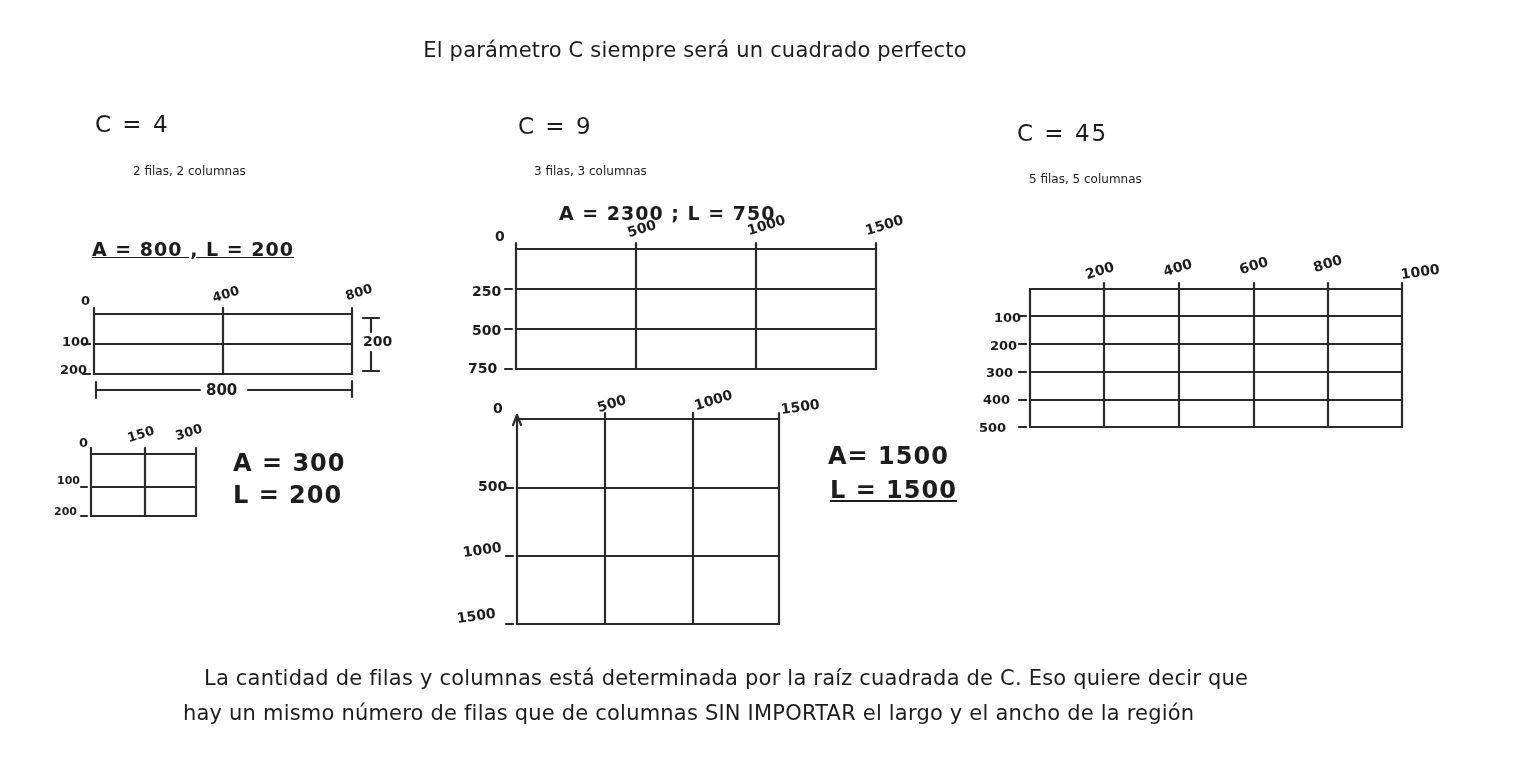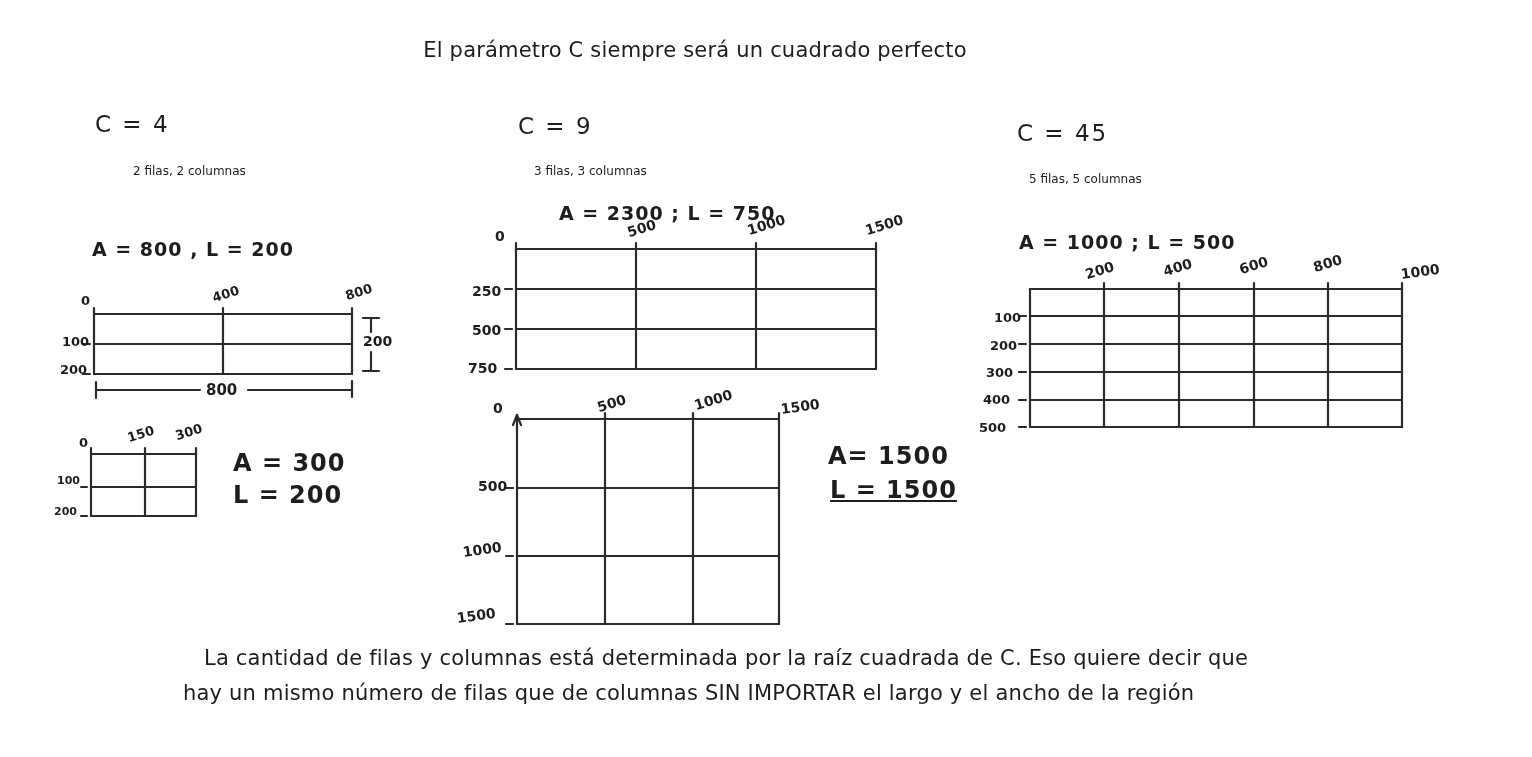--- a/index.html
+++ b/index.html
@@ -12,34 +12,34 @@
   .title { font-size:21px; text-align:center; letter-spacing:.2px; }
   .clabel { font-size:23px; letter-spacing:2px; }
   .dims { font-size:12px; }
   .params { font-size:19px; font-weight:bold; letter-spacing:1px; }
   .tick { font-size:13px; font-weight:bold; }
   .tick-lg { font-size:14px; font-weight:bold; }
   .rot { transform:rotate(-17deg); transform-origin:left bottom; }
   .rot-sm { transform:rotate(-8deg); transform-origin:left bottom; }
   .side { font-size:24px; font-weight:bold; letter-spacing:1px; }
   .dim-label { font-size:14px; font-weight:bold; }
-  .footer-line { font-size:21px; letter-spacing:.2px; }
+  .footer-line { font-size:21px; letter-spacing:.2px;margin-top:20px; }
   svg.grid { position:absolute; overflow:visible; }
   svg.grid line { stroke:#2b2b2b; stroke-width:2.2; stroke-linecap:round; }
 </style>
 </head>
 <body>
 
 <div class="canvas">
 
   <div class="abs title" style="left:380px; top:38px; width:630px;">El parámetro C siempre será un cuadrado perfecto</div>
 
   <div class="abs clabel" style="left:95px; top:111px;">C = 4</div>
   <div class="abs dims" style="left:133px; top:164px;">2 filas, 2 columnas</div>
-  <div class="abs params" style="left:92px; top:238px;">A = 800 ,  L = 200</div>
+  <div class="abs params" style="left:92px; top:238px;text-decoration:underline;">A = 800 ,  L = 200</div>
 
   <svg class="grid" style="left:93px; top:313px;" width="260" height="62">
     <line x1="1" y1="1" x2="259" y2="1"></line>
     <line x1="1" y1="31" x2="259" y2="31"></line>
     <line x1="1" y1="61" x2="259" y2="61"></line>
     <line x1="1" y1="1" x2="1" y2="61"></line>
     <line x1="130" y1="1" x2="130" y2="61"></line>
     <line x1="259" y1="1" x2="259" y2="61"></line>
     <line x1="1" y1="-5" x2="1" y2="1"></line>
     <line x1="130" y1="-5" x2="130" y2="1"></line>
@@ -139,21 +139,20 @@
   <div class="abs tick-lg rot" style="left:697px; top:397px;">1000</div>
   <div class="abs tick-lg rot-sm" style="left:782px; top:401px;">1500</div>
   <div class="abs tick-lg" style="left:478px; top:478px;">500</div>
   <div class="abs tick-lg rot-sm" style="left:464px; top:544px;">1000</div>
   <div class="abs tick-lg rot-sm" style="left:458px; top:610px;">1500</div>
   <div class="abs side" style="left:828px; top:442px;">A= 1500</div>
   <div class="abs side" style="left:830px; top:476px;text-decoration:underline;">L = 1500</div>
 
   <div class="abs clabel" style="left:1017px; top:120px;">C = 45</div>
   <div class="abs dims" style="left:1029px; top:172px;">5 filas, 5 columnas</div>
-  <div class="abs params" style="left:1019px; top:231px;">A = 1000  ;  L = 500</div>
 
   <svg class="grid" style="left:1029px; top:288px;" width="374" height="140">
     <line x1="1" y1="1" x2="373" y2="1"></line>
     <line x1="1" y1="28" x2="373" y2="28"></line>
     <line x1="1" y1="56" x2="373" y2="56"></line>
     <line x1="1" y1="84" x2="373" y2="84"></line>
     <line x1="1" y1="112" x2="373" y2="112"></line>
     <line x1="1" y1="139" x2="373" y2="139"></line>
     <line x1="1" y1="1" x2="1" y2="139"></line>
     <line x1="75" y1="1" x2="75" y2="139"></line>

